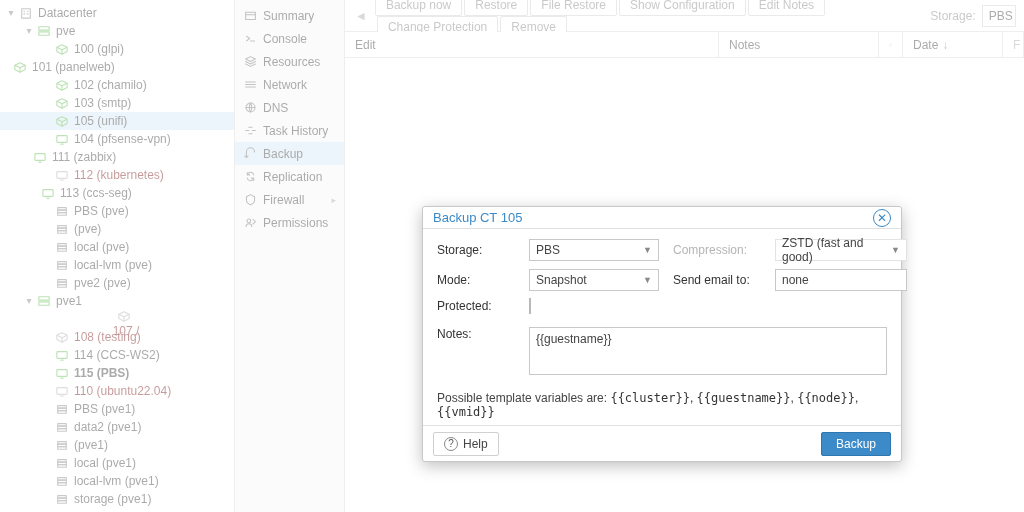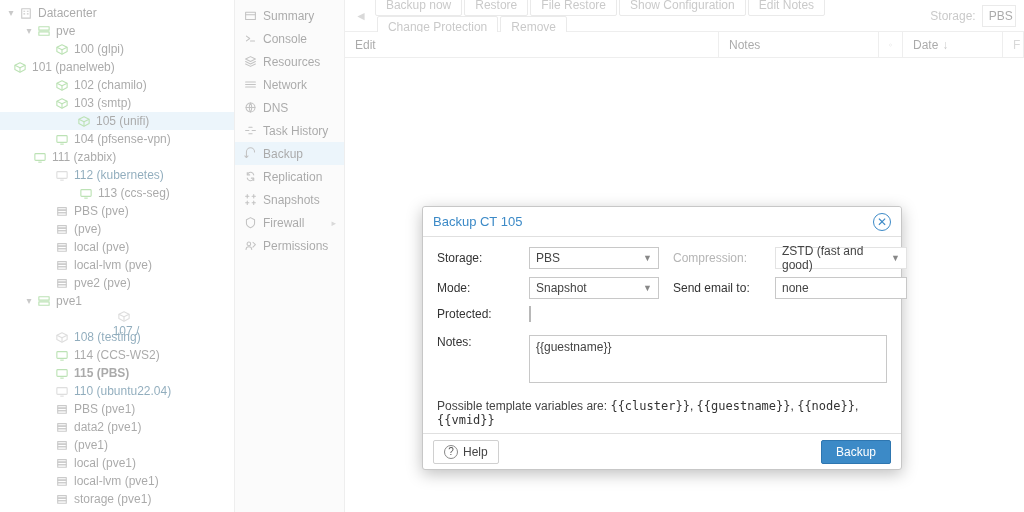--- a/index.html
+++ b/index.html
@@ -21,21 +21,21 @@
   .dim{position:absolute;inset:0;background:rgba(255,255,255,0.55);z-index:5;}
 
   
   .tree{width:235px;flex:none;border-right:1px solid var(--border);background:#fff;overflow:hidden;padding-top:4px;}
   .tnode{display:flex;align-items:center;height:18px;line-height:18px;white-space:nowrap;cursor:default;}
   .tnode.selected{background:var(--sel);}
   .tri{width:10px;display:inline-block;text-align:center;color:#888;font-size:10px;margin-right:2px;}
   .ticon{width:16px;height:14px;display:inline-flex;align-items:center;justify-content:center;margin-right:4px;}
   .ticon svg{width:14px;height:12px;}
   .tlabel{color:var(--text);}
-  .tlabel.muted{color:#0c4a6e;}
+  .tlabel.muted{color:#7f1d1d;}
 
   
   .submenu{width:110px;flex:none;background:var(--light);border-right:1px solid var(--border);padding-top:4px;}
   .mitem{display:flex;align-items:center;height:23px;padding:0 8px;gap:6px;cursor:default;}
   .mitem.selected{background:var(--sel);}
   .micon{width:14px;height:14px;display:inline-flex;align-items:center;justify-content:center;color:#777;}
   .micon svg{width:13px;height:13px;}
   .mlabel{color:var(--text);}
   .mchev{margin-left:auto;color:#aaa;font-size:9px;}
 
@@ -51,21 +51,21 @@
   .ch{padding:0 10px;border-right:1px solid var(--border);height:100%;display:flex;align-items:center;color:#777;gap:4px;}
   .ch-name{flex:1;min-width:260px;}
   .ch-notes{width:160px;}
   .ch-flag{width:24px;justify-content:center;}
   .ch-date{width:100px;text-align:right;}
   .ch-last{width:18px;}
   .grid{flex:1;background:#fff;}
 
   
   .modal{position:absolute;left:422px;top:206px;width:480px;background:#fff;border:1px solid #c7c7c7;border-radius:3px;box-shadow:0 4px 16px rgba(0,0,0,0.25);z-index:10;}
-  .m-head{height:30px;background:#fff;border-bottom:1px solid #e0e0e0;display:flex;align-items:center;padding:0 10px;border-radius:3px 3px 0 0;}
+  .m-head{height:22px;background:#fff;border-bottom:1px solid #e0e0e0;display:flex;align-items:center;padding:0 10px;border-radius:3px 3px 0 0;}
   .m-title{color:var(--blue);font-size:13px;font-weight:500;}
   .m-close{margin-left:auto;width:18px;height:18px;border:1px solid var(--blue);border-radius:50%;display:flex;align-items:center;justify-content:center;color:var(--blue);cursor:pointer;font-size:12px;line-height:1;}
   .m-body{padding:10px 14px 6px 14px;}
   .form-grid{display:grid;grid-template-columns:78px 130px 88px 132px;column-gap:14px;row-gap:8px;align-items:center;}
   .flabel{color:#333;}
   .flabel.dis{color:#b5b5b5;}
   .finput{height:22px;border:1px solid #c8c8c8;background:#fff;display:flex;align-items:center;padding:0 6px;position:relative;}
   .finput.dis{color:#b5b5b5;border-color:#e3e3e3;}
   .finput .dd{margin-left:auto;color:#888;font-size:9px;}
   .fcheck{width:14px;height:14px;border:1px solid #b8b8b8;background:#fff;}
@@ -142,21 +142,21 @@
           <span class="tri"></span>
           <span class="ticon">
             <svg viewBox="0 0 16 14" fill="none" stroke="#6bbf5b" stroke-width="1.3" stroke-linejoin="round">
               <path d="M8 2 L14 5 L14 10 L8 13 L2 10 L2 5 Z"></path>
               <path d="M2 5 L8 8 L14 5"></path>
               <path d="M8 8 L8 13"></path>
             </svg>
           </span>
           <span class="tlabel">103 (smtp)</span>
         </div>
-        <div class="tnode selected" style="padding-left: 64px;">
+        <div class="tnode selected" style="padding-left: 42px;">
           <span class="tri"></span>
           <span class="ticon">
             <svg viewBox="0 0 16 14" fill="none" stroke="#6bbf5b" stroke-width="1.3" stroke-linejoin="round">
               <path d="M8 2 L14 5 L14 10 L8 13 L2 10 L2 5 Z"></path>
               <path d="M2 5 L8 8 L14 5"></path>
               <path d="M8 8 L8 13"></path>
             </svg>
           </span>
           <span class="tlabel">105 (unifi)</span>
         </div>
@@ -183,21 +183,21 @@
         <div class="tnode" style="padding-left: 42px;">
           <span class="tri"></span>
           <span class="ticon">
             <svg viewBox="0 0 16 14" fill="none" stroke="#b5b5b5" stroke-width="1.3" stroke-linejoin="round">
               <rect x="2" y="3" width="12" height="8" rx="1"></rect>
               <path d="M6 13h4"></path>
             </svg>
           </span>
           <span class="tlabel muted">112 (kubernetes)</span>
         </div>
-        <div class="tnode" style="padding-left: 66px;">
+        <div class="tnode" style="padding-left: 28px;">
           <span class="tri"></span>
           <span class="ticon">
             <svg viewBox="0 0 16 14" fill="none" stroke="#6bbf5b" stroke-width="1.3" stroke-linejoin="round">
               <rect x="2" y="3" width="12" height="8" rx="1"></rect>
               <path d="M6 13h4"></path>
             </svg>
           </span>
           <span class="tlabel">113 (ccs-seg)</span>
         </div>
         <div class="tnode" style="padding-left: 42px;">
@@ -448,28 +448,20 @@
           <span class="mlabel">Backup</span>
         </div>
         <div class="mitem">
           <span class="micon">
             <svg viewBox="0 0 16 16" fill="none" stroke="#7a7a7a" stroke-width="1.3" stroke-linecap="round" stroke-linejoin="round">
               <path d="M12 6a4 4 0 0 0-7.5-1M4 10a4 4 0 0 0 7.5 1"></path>
               <path d="M4 3v3h3M12 13v-3h-3"></path>
             </svg>
           </span>
           <span class="mlabel">Replication</span>
-        </div>
-        <div class="mitem">
-          <span class="micon">
-            <svg viewBox="0 0 16 16" fill="none" stroke="#7a7a7a" stroke-width="1.3" stroke-linecap="round" stroke-linejoin="round">
-              <path d="M2 4h4M10 4h4M2 12h4M10 12h4M4 2v4M4 10v4M12 2v4M12 10v4"></path>
-            </svg>
-          </span>
-          <span class="mlabel">Snapshots</span>
         </div>
         <div class="mitem">
           <span class="micon">
             <svg viewBox="0 0 16 16" fill="none" stroke="#7a7a7a" stroke-width="1.3" stroke-linecap="round" stroke-linejoin="round">
               <path d="M8 2l5 2.5V9c0 3-2.5 4.5-5 5.5C5.5 13.5 3 12 3 9V4.5z"></path>
             </svg>
           </span>
           <span class="mlabel">Firewall</span>
           <span class="mchev">▸</span>
         </div>

